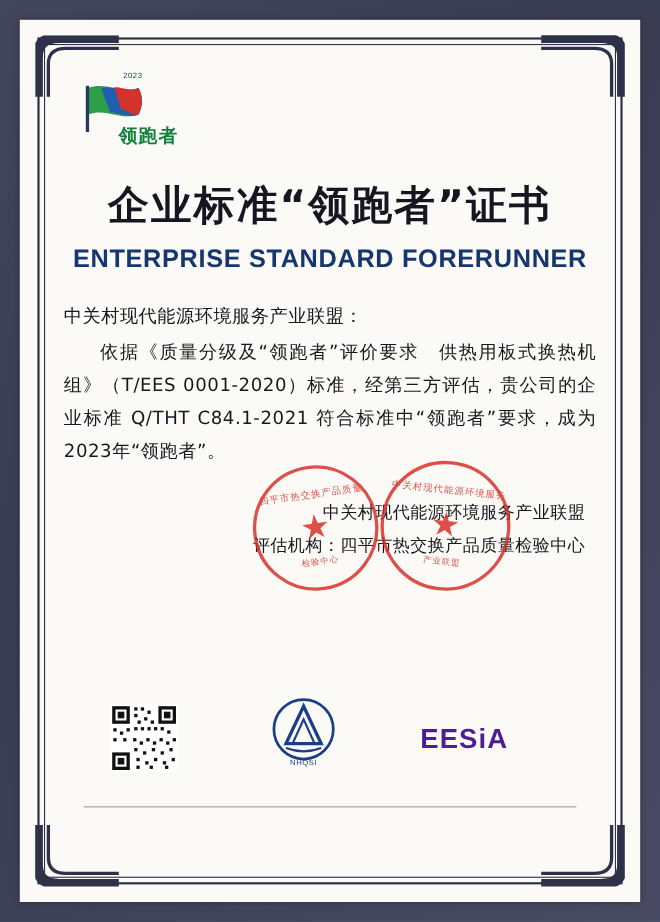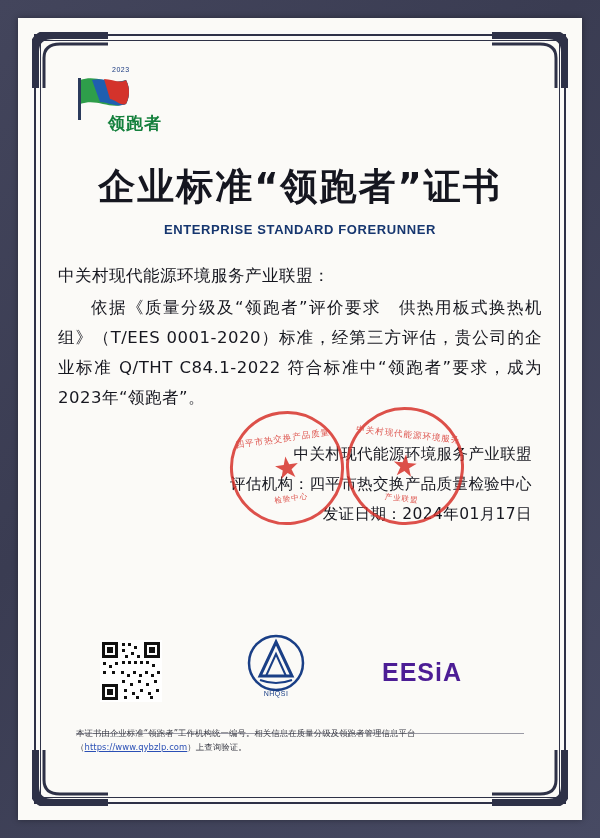--- a/index.html
+++ b/index.html
@@ -122,21 +122,21 @@
     text-align: center;
     font-size: 37px;
     font-weight: bold;
     color: #15161f;
     letter-spacing: 2px;
     margin-top: 12px;
     font-family: "DejaVu Sans", sans-serif;
   }
   .title-en {
     text-align: center;
-    font-size: 13px;
+    font-size: 23px;
     font-weight: bold;
     color: #16366f;
     letter-spacing: 0.6px;
     margin-top: 10px;
     font-family: "Liberation Sans", sans-serif;
   }
 
   .body-text {
     margin-top: 24px;
     font-size: 16.5px;
@@ -321,38 +321,37 @@
           <div class="logo-cn">领跑者</div>
         </div>
 
       </div>
 
       <div class="title-cn">企业标准“领跑者”证书</div>
       <div class="title-en">ENTERPRISE STANDARD FORERUNNER</div>
 
       <div class="body-text">
         <div class="company">中关村现代能源环境服务产业联盟：</div>
-        <div class="para">依据《质量分级及“领跑者”评价要求　供热用板式换热机组》（T/EES 0001-2020）标准，经第三方评估，贵公司的企业标准 Q/THT C84.1-2022 符合标准中“领跑者”要求，成为2023年“领跑者”。</div>
+        <div class="para">依据《质量分级及“领跑者”评价要求　供热用板式换热机组》（T/EES 0001-2020）标准，经第三方评估，贵公司的企业标准 Q/THT C84.1-2021 符合标准中“领跑者”要求，成为2023年“领跑者”。</div>
       </div>
 
       <div class="sign-block">
         <div class="seal seal-1">
           <div class="seal-text-top">四平市热交换产品质量</div>
           <div class="seal-star">★</div>
           <div class="seal-text-bottom">检验中心</div>
         </div>
         <div class="seal seal-2">
           <div class="seal-text-top">中关村现代能源环境服务</div>
           <div class="seal-star">★</div>
           <div class="seal-text-bottom">产业联盟</div>
         </div>
 
         <div class="sign-line">中关村现代能源环境服务产业联盟</div>
         <div class="sign-line">评估机构：四平市热交换产品质量检验中心</div>
-        <div class="sign-line">发证日期：2024年01月17日</div>
       </div>
 
       <div class="bottom-logos">
         <div class="qr">
           <svg width="62" height="62" viewBox="0 0 62 62">
             <rect width="62" height="62" fill="#ffffff"></rect>
             <g fill="#111111">
               <rect x="2" y="2" width="16" height="16"></rect>
                 <rect x="5" y="5" width="10" height="10" fill="#ffffff"></rect>
                 <rect x="7" y="7" width="6" height="6"></rect>
@@ -413,19 +412,16 @@
           </svg>
           <div class="nhqsi-label">NHQSI</div>
         </div>
 
         <div class="eesia">
           <span>EESiA</span>
         </div>
       </div>
 
       <div class="footnote-rule"></div>
-      <div class="footnote">
-        <span>本证书由企业标准“领跑者”工作机构统一编号。相关信息在质量分级及领跑者管理信息平台（</span><span class="url">https://www.qybzlp.com</span><span>）上查询验证。</span>
-      </div>
 
     </div>
   </div>
 </div>
 
 </body></html>

